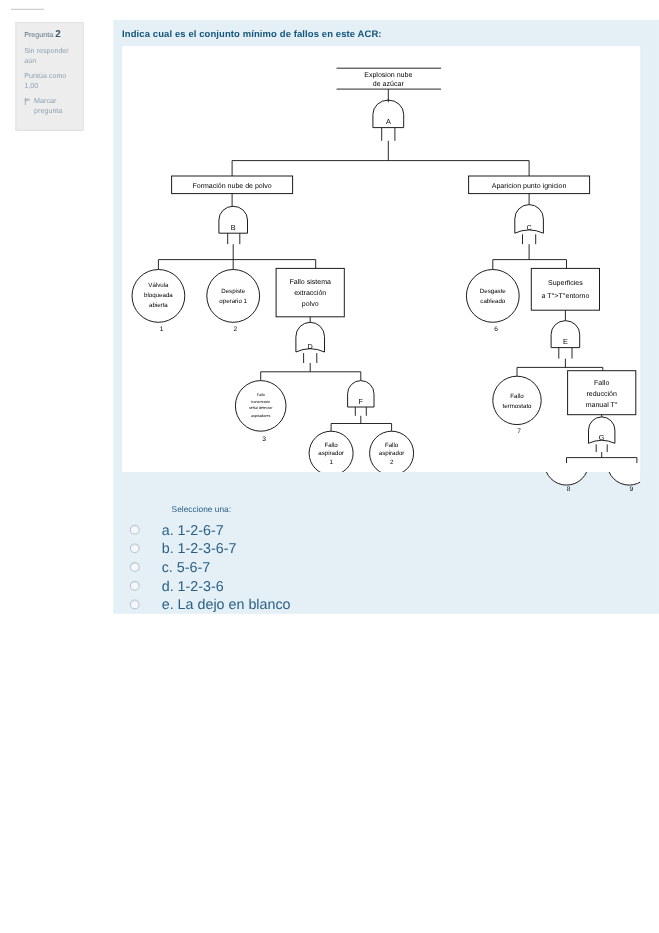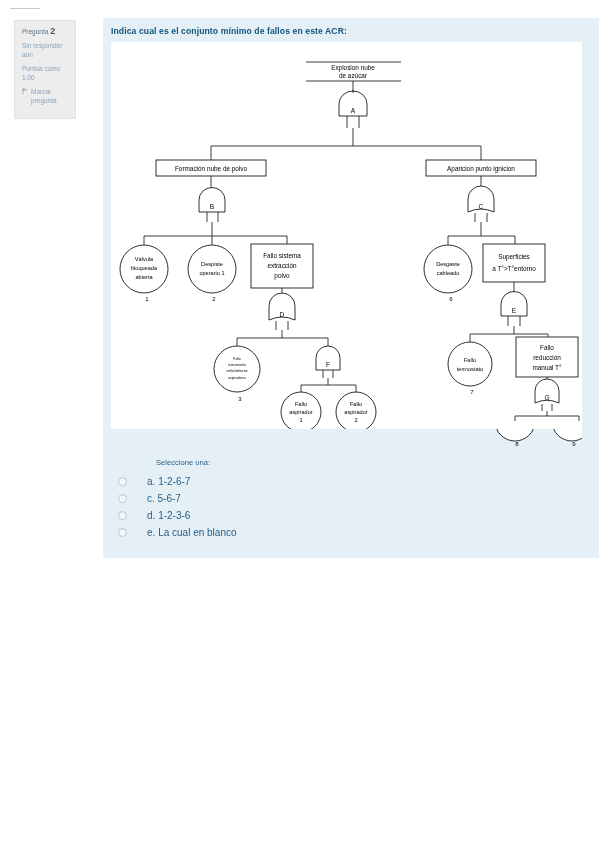--- a/index.html
+++ b/index.html
@@ -43,21 +43,21 @@
 
   
   .answers{position:absolute;left:8px;top:440px;width:430px;}
   .sel-label{font-size:7.6px;color:#2a5f86;margin-bottom:6px;padding-left:1px;margin-left:44px;}
   .opt{display:flex;align-items:center;height:17px;}
   .radio{
     width:7px;height:7px;border-radius:50%;
     border:1px solid #b9c7d2;background:#f4f8fb;flex:0 0 auto;margin-left:7px;
     box-shadow:inset 0 1px 1px rgba(0,0,0,.06);
   }
-  .opt-label{font-size:10px;color:#2a5f86;margin-left:20px;white-space:nowrap;}
+  .opt-label{font-size:13px;color:#2a5f86;margin-left:20px;white-space:nowrap;}
 
   
   text{font-family:"Liberation Sans","DejaVu Sans",sans-serif;fill:#000;}
   .t7{font-size:6.4px;}
   .t6{font-size:5.6px;}
   .t4{font-size:3.4px;}
   .gl{font-size:6.6px;}
   .num{font-size:6px;}
   .ln{stroke:#1a1a1a;stroke-width:.85;fill:none;}
   .shape{stroke:#1a1a1a;stroke-width:.9;fill:#fff;}
@@ -300,20 +300,27 @@
       <div class="sel-label">Seleccione una:</div>
 
       <label class="opt">
         <span class="radio"></span>
         <span class="opt-label">
           <span>a.</span>
           <span>1-2-6-7</span>
         </span>
       </label>
 
+      <label class="opt">
+        <span class="radio"></span>
+        <span class="opt-label">
+          <span>b.</span>
+          <span>1-2-3-6-7</span>
+        </span>
+      </label>
 
       <label class="opt">
         <span class="radio"></span>
         <span class="opt-label">
           <span>c.</span>
           <span>5-6-7</span>
         </span>
       </label>
 
       <label class="opt">
@@ -321,19 +328,19 @@
         <span class="opt-label">
           <span>d.</span>
           <span>1-2-3-6</span>
         </span>
       </label>
 
       <label class="opt">
         <span class="radio"></span>
         <span class="opt-label">
           <span>e.</span>
-          <span>La cual en blanco</span>
+          <span>La dejo en blanco</span>
         </span>
       </label>
     </div>
 
   </div>
 </div>
 
 </body></html>

